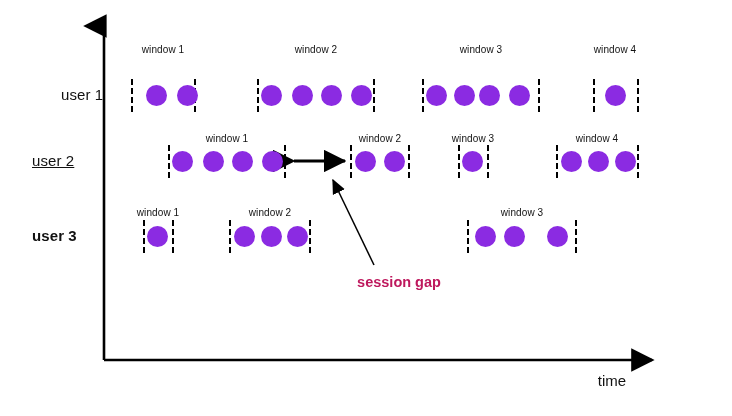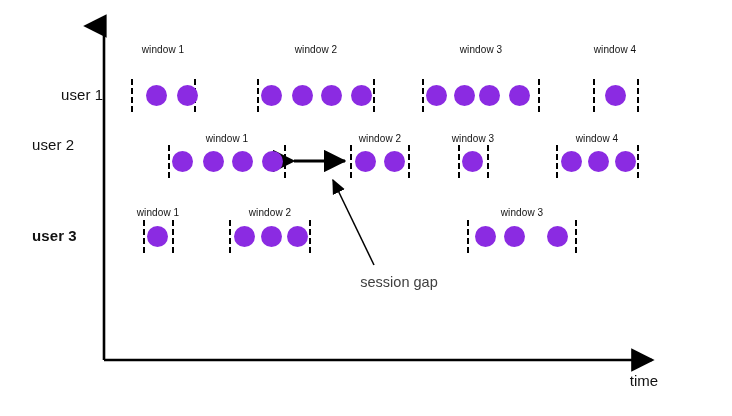--- a/index.html
+++ b/index.html
@@ -47,23 +47,24 @@
     border-right: 2.5px dashed #000000;
   }
   .event-dot {
     position: absolute;
     border-radius: 50%;
     background: #8B2BE2;
   }
   .annot-label {
     position: absolute;
     font-size: 14.5px;
-    color: #404040;
+    color: #be185d;
     white-space: nowrap;
     transform: translateX(-50%);
+    font-weight: bold;
   }
   .axis-name {
     position: absolute;
     font-size: 15px;
     color: #111111;
     white-space: nowrap;
     transform: translateX(-50%);
   }
 </style>
 </head>
@@ -93,21 +94,21 @@
     <line x1="104" y1="360" x2="104" y2="26" stroke="#000000" stroke-width="2.6" marker-end="url(#arrow-up)"></line>
 
     <line x1="104" y1="360" x2="652" y2="360" stroke="#000000" stroke-width="2.6" marker-end="url(#arrow-right)"></line>
 
     <line x1="294" y1="161" x2="345" y2="161" stroke="#000000" stroke-width="2.8" marker-end="url(#arrow-gap-r)" marker-start="url(#arrow-gap-l)"></line>
 
     <line x1="374" y1="265" x2="333" y2="180" stroke="#000000" stroke-width="1.5" marker-end="url(#arrow-thin)"></line>
   </svg>
 
   <div class="user-label" style="left:32px; top:86px;margin-left:29px;">user 1</div>
-  <div class="user-label" style="left:32px; top:136px;">user 2</div>
+  <div class="user-label" style="left:32px; top:152px;text-decoration:underline;">user 2</div>
   <div class="user-label" style="left:32px; top:227px;font-weight:bold;">user 3</div>
 
   <div class="win-label" style="left:163px; top:44px;">window 1</div>
   <div class="window-box" style="left:131px; top:79px; width:65px; height:33px;"></div>
   <div class="event-dot" style="left:146px; top:85px; width:21px; height:21px;"></div>
   <div class="event-dot" style="left:177px; top:85px; width:21px; height:21px;"></div>
 
   <div class="win-label" style="left:316px; top:44px;">window 2</div>
   <div class="window-box" style="left:257px; top:79px; width:118px; height:33px;"></div>
   <div class="event-dot" style="left:261px; top:85px; width:21px; height:21px;"></div>
@@ -159,15 +160,15 @@
   <div class="event-dot" style="left:287px; top:226px; width:21px; height:21px;"></div>
 
   <div class="win-label" style="left:522px; top:207px;">window 3</div>
   <div class="window-box" style="left:467px; top:220px; width:110px; height:33px;"></div>
   <div class="event-dot" style="left:475px; top:226px; width:21px; height:21px;"></div>
   <div class="event-dot" style="left:504px; top:226px; width:21px; height:21px;"></div>
   <div class="event-dot" style="left:547px; top:226px; width:21px; height:21px;"></div>
 
   <div class="annot-label" style="left:399px; top:274px;">session gap</div>
 
-  <div class="axis-name" style="left:644px; top:372px;">time</div>
+  <div class="axis-name" style="left:612px; top:372px;">time</div>
 
 </div>
 
 </body></html>

